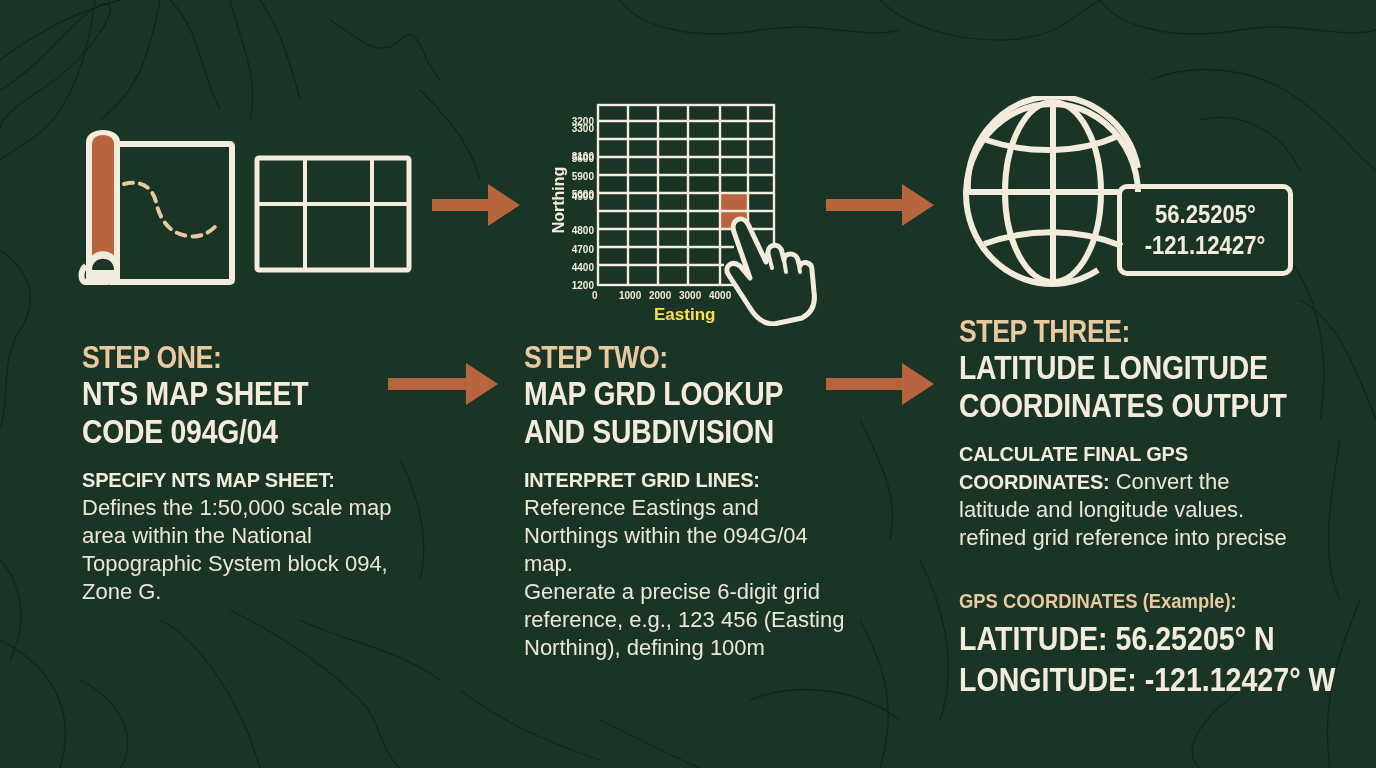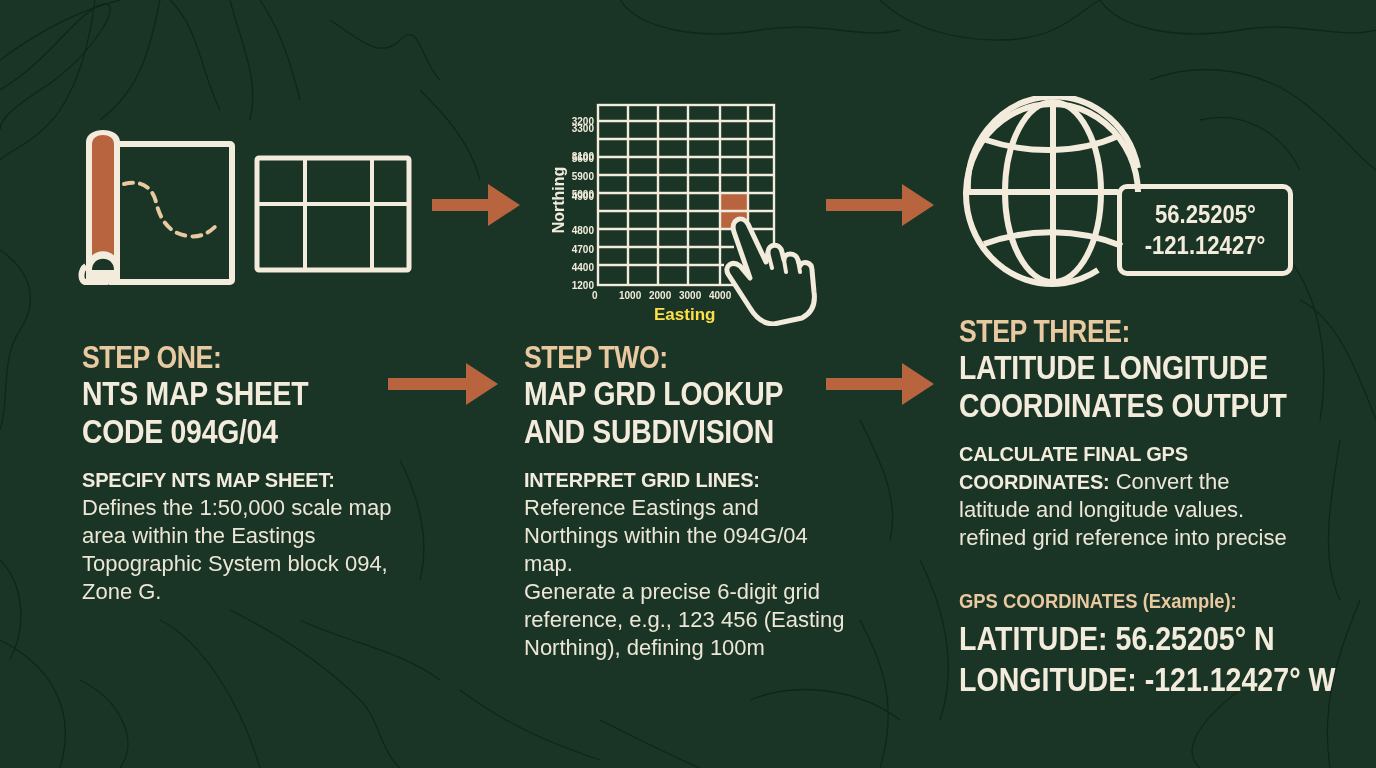--- a/index.html
+++ b/index.html
@@ -153,21 +153,21 @@
 </div>
 
 <div class="abs" style="left:82px;top:340px;">
   <div class="step-label tan">STEP ONE:</div>
   <div class="step-title cream">NTS MAP SHEET</div>
   <div class="step-title cream">CODE 094G/04</div>
 </div>
 <div class="abs" style="left:82px;top:466px;width:340px;">
   <div class="subhead cream">SPECIFY NTS MAP SHEET:</div>
   <div class="body-text">Defines the 1:50,000 scale map</div>
-  <div class="body-text">area within the Eastings</div>
+  <div class="body-text">area within the National</div>
   <div class="body-text">Topographic System block 094,</div>
   <div class="body-text">Zone G.</div>
 </div>
 
 <div class="abs" style="left:524px;top:340px;">
   <div class="step-label tan">STEP TWO:</div>
   <div class="step-title cream">MAP GRD LOOKUP</div>
   <div class="step-title cream">AND SUBDIVISION</div>
 </div>
 <div class="abs" style="left:524px;top:466px;width:340px;">

